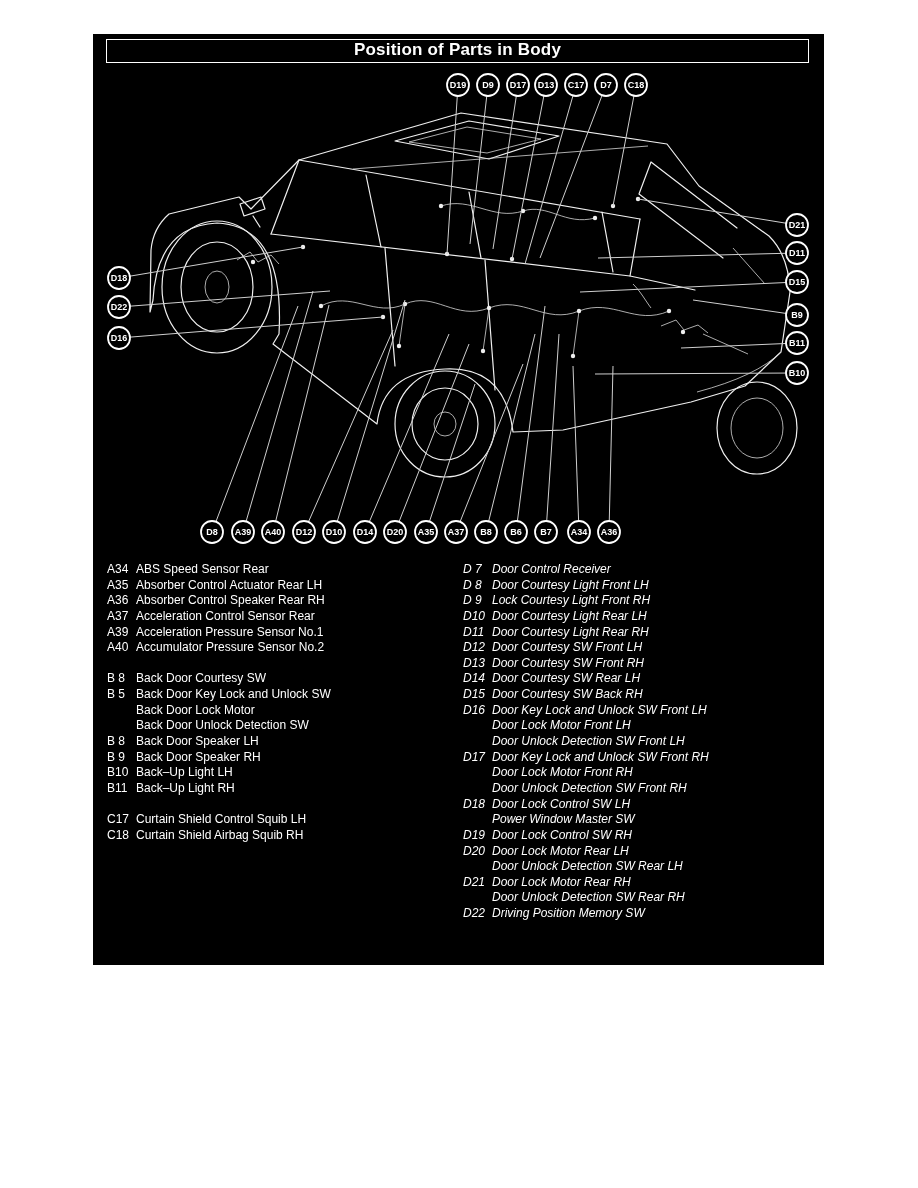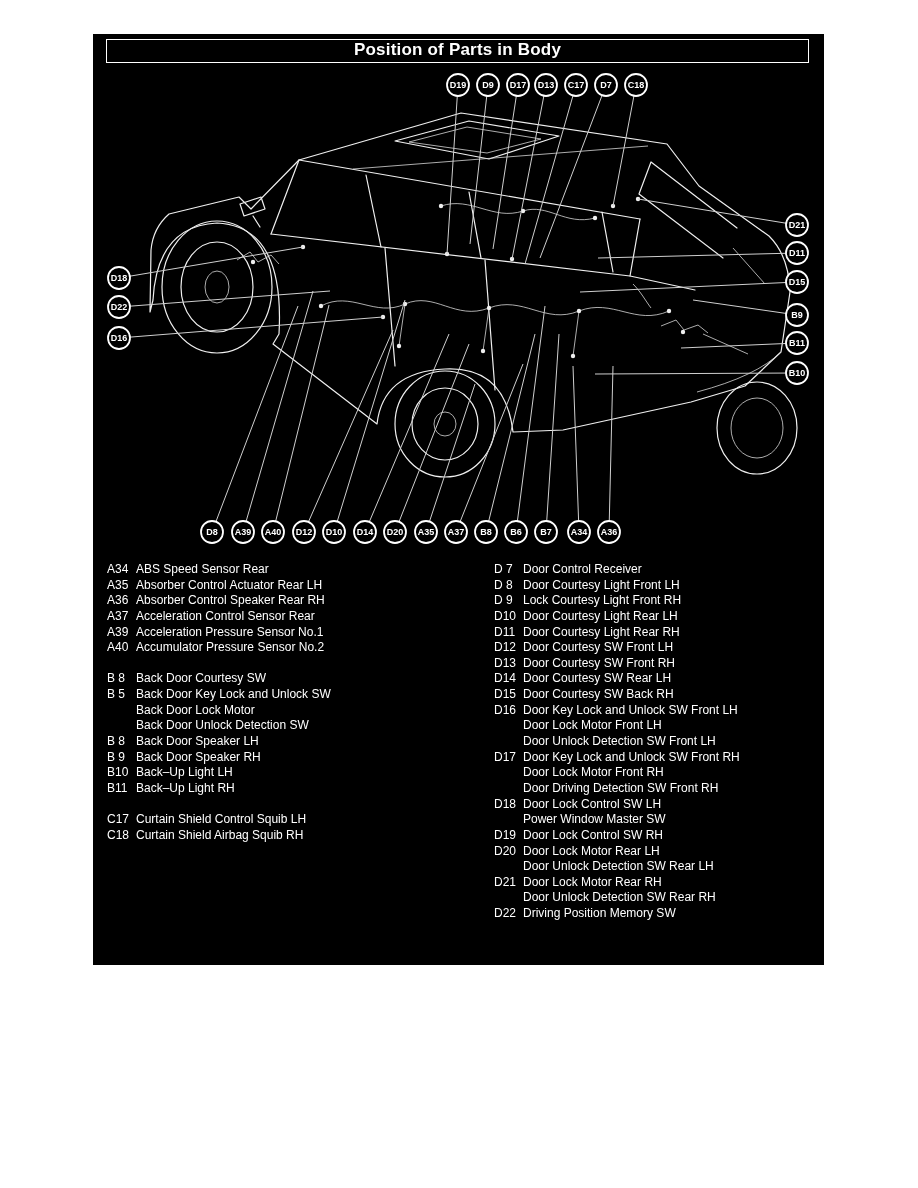--- a/index.html
+++ b/index.html
@@ -24,21 +24,21 @@
   #diagram-svg{position:absolute;left:0;top:0;}
   .leader{stroke:#cfcfcf;stroke-width:1;}
   .callout-circle{fill:#000000;stroke:#ffffff;stroke-width:1.8;}
   .callout-text{fill:#ffffff;font-size:9px;font-weight:bold;text-anchor:middle;
     font-family:"Liberation Sans", sans-serif;}
   .car{stroke:#efefef;fill:none;stroke-width:1.2;stroke-linecap:round;stroke-linejoin:round;}
   .car-thin{stroke:#d8d8d8;fill:none;stroke-width:0.8;}
   .cdot{fill:#efefef;stroke:none;}
   .legend-col{position:absolute;top:528px;}
   #legend-col-0{left:14px;}
-  #legend-col-1{left:401px;}
+  #legend-col-1{left:370px;font-style:italic;}
   .lrow{height:15.65px;line-height:15.65px;font-size:12px;color:#ffffff;
     white-space:pre;display:flex;}
   .lcode{display:inline-block;width:29px;flex:0 0 29px;}
   .ltext{display:inline-block;}
 </style>
 </head>
 <body>
 
 <div id="panel">
 
@@ -287,21 +287,21 @@
       <div class="lrow"><span class="lcode">D11</span><span class="ltext">Door Courtesy Light Rear RH</span></div>
       <div class="lrow"><span class="lcode">D12</span><span class="ltext">Door Courtesy SW Front LH</span></div>
       <div class="lrow"><span class="lcode">D13</span><span class="ltext">Door Courtesy SW Front RH</span></div>
       <div class="lrow"><span class="lcode">D14</span><span class="ltext">Door Courtesy SW Rear LH</span></div>
       <div class="lrow"><span class="lcode">D15</span><span class="ltext">Door Courtesy SW Back RH</span></div>
       <div class="lrow"><span class="lcode">D16</span><span class="ltext">Door Key Lock and Unlock SW Front LH</span></div>
       <div class="lrow"><span class="lcode"></span><span class="ltext">Door Lock Motor Front LH</span></div>
       <div class="lrow"><span class="lcode"></span><span class="ltext">Door Unlock Detection SW Front LH</span></div>
       <div class="lrow"><span class="lcode">D17</span><span class="ltext">Door Key Lock and Unlock SW Front RH</span></div>
       <div class="lrow"><span class="lcode"></span><span class="ltext">Door Lock Motor Front RH</span></div>
-      <div class="lrow"><span class="lcode"></span><span class="ltext">Door Driving Detection SW Front RH</span></div>
+      <div class="lrow"><span class="lcode"></span><span class="ltext">Door Unlock Detection SW Front RH</span></div>
       <div class="lrow"><span class="lcode">D18</span><span class="ltext">Door Lock Control SW LH</span></div>
       <div class="lrow"><span class="lcode"></span><span class="ltext">Power Window Master SW</span></div>
       <div class="lrow"><span class="lcode">D19</span><span class="ltext">Door Lock Control SW RH</span></div>
       <div class="lrow"><span class="lcode">D20</span><span class="ltext">Door Lock Motor Rear LH</span></div>
       <div class="lrow"><span class="lcode"></span><span class="ltext">Door Unlock Detection SW Rear LH</span></div>
       <div class="lrow"><span class="lcode">D21</span><span class="ltext">Door Lock Motor Rear RH</span></div>
       <div class="lrow"><span class="lcode"></span><span class="ltext">Door Unlock Detection SW Rear RH</span></div>
       <div class="lrow"><span class="lcode">D22</span><span class="ltext">Driving Position Memory SW</span></div>
     </div>
 

